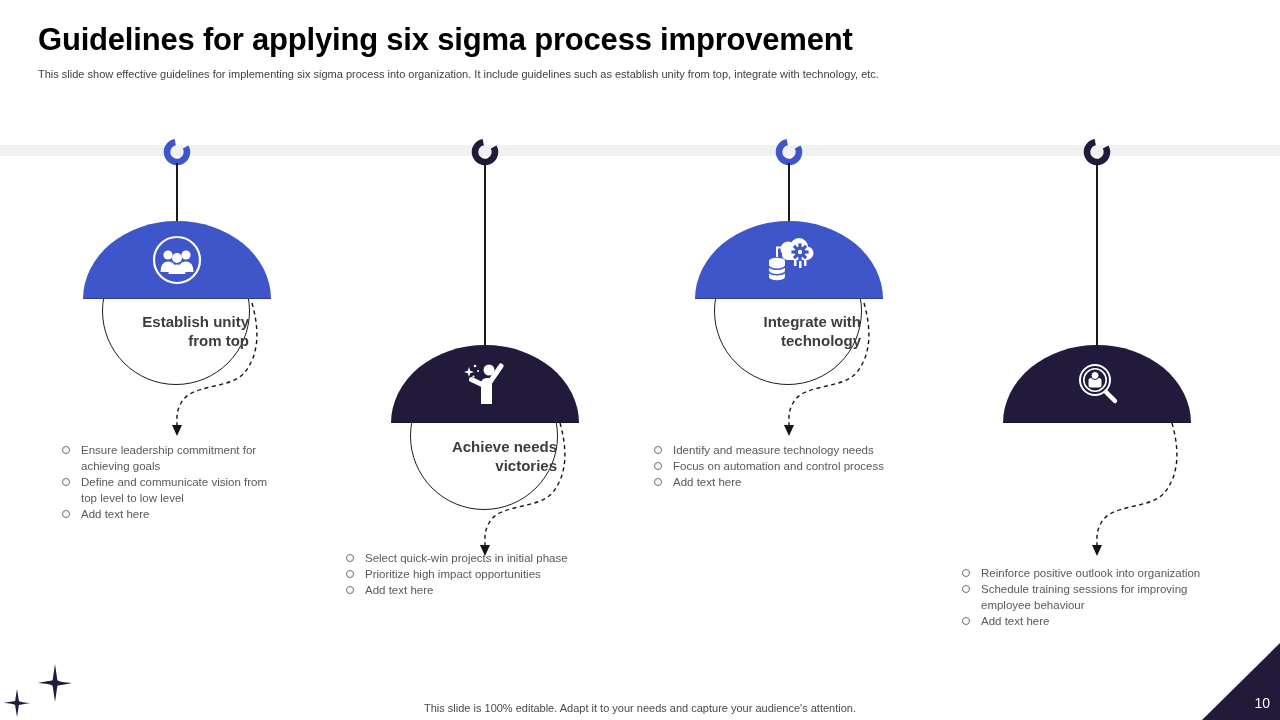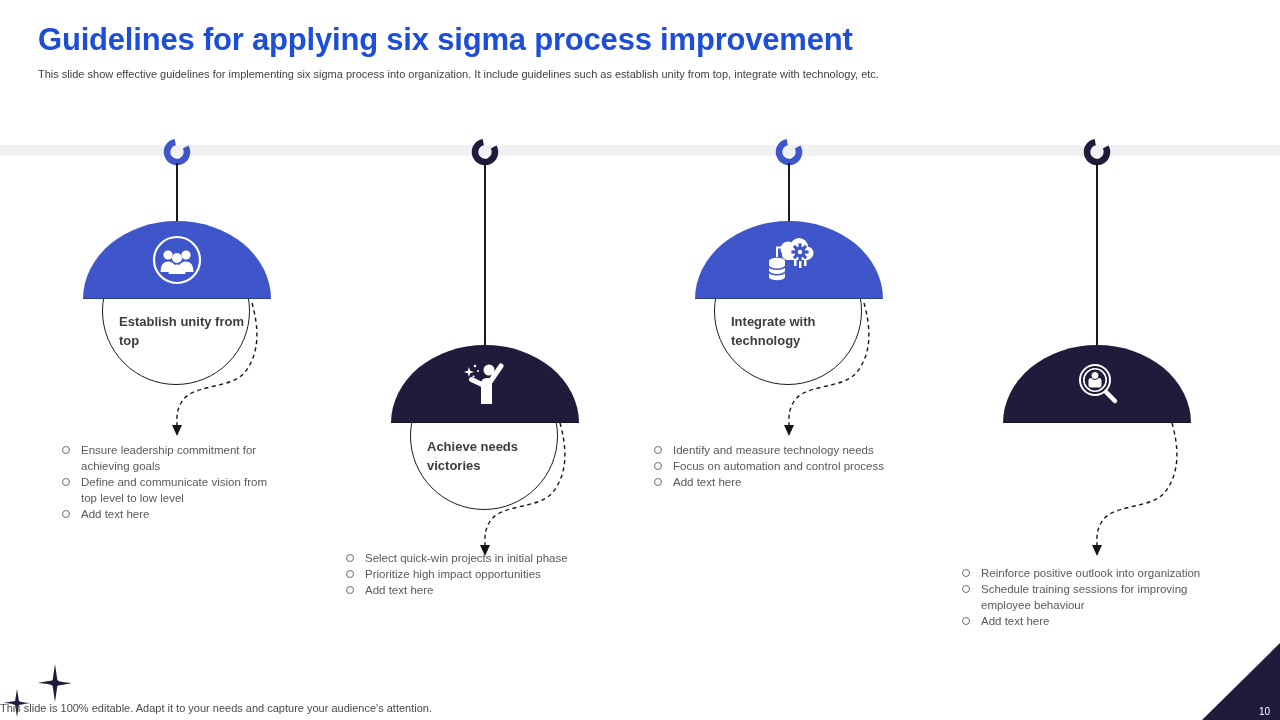--- a/index.html
+++ b/index.html
@@ -1,18 +1,18 @@
 <!DOCTYPE html>
 <html style="--blue: #3e56c9; --navy: #211a3b; --track: #f0f1f3;"><head>
 <meta charset="utf-8">
 <style>
   html,body{margin:0;padding:0;background:#fff;}
   .slide{position:relative;width:1280px;height:720px;background:#fff;overflow:hidden;
          font-family:"Liberation Sans",sans-serif;}
-  .title{position:absolute;left:38px;top:22px;font-size:31px;font-weight:bold;color:#1d4ed8;
+  .title{position:absolute;left:38px;top:22px;font-size:31px;font-weight:bold;color:#000000;
          white-space:nowrap;letter-spacing:-0.2px;}
   .subtitle{position:absolute;left:38px;top:68px;font-size:11px;color:#3f3f3f;white-space:nowrap;}
   .track{position:absolute;left:0;top:145px;width:1280px;height:11px;background:var(--track,#f0f1f3);}
 
   .col{position:absolute;top:0;width:240px;height:620px;}
   .ring{position:absolute;left:105px;top:137px;}
   .c-blue{stroke:var(--blue,#3e56c9);}
   .c-navy{stroke:var(--navy,#211a3b);}
   .bg-blue{background:var(--blue,#3e56c9);}
   .bg-navy{background:var(--navy,#211a3b);}
@@ -22,40 +22,40 @@
   .dome{position:absolute;left:26px;width:188px;height:77px;
         border-radius:50% 50% 0 0 / 100% 100% 0 0;z-index:3;
         border-bottom:1.5px solid rgba(0,0,0,0.28);}
   .high .dome{top:221px;}
   .low  .dome{top:345px;}
   .dome svg{position:absolute;left:50%;top:13px;transform:translateX(-50%);}
   .bubble{position:absolute;left:45px;width:148px;height:148px;border-radius:50%;
           background:#fff;border:1.2px solid #1d1d1d;box-sizing:border-box;z-index:1;}
   .high .bubble{top:237px;}
   .low  .bubble{top:362px;}
-  .bubble-label{position:absolute;left:0;right:0;top:74px;text-align:left;
-          font-size:13px;font-weight:bold;color:#3d3d3d;line-height:19px;margin-left:16px;}
+  .bubble-label{position:absolute;left:0;right:0;top:74px;text-align:right;
+          font-size:15px;font-weight:bold;color:#3d3d3d;line-height:19px;margin-left:16px;}
   .arrow{position:absolute;left:95px;z-index:2;}
   .high .arrow{top:300px;}
   .low  .arrow{top:420px;}
 
   .bullets{position:absolute;font-size:11.5px;line-height:16px;color:#595959;}
   .bullet{display:flex;}
   .marker{flex:none;width:6px;height:6px;border:1.1px solid #6e6e6e;border-radius:50%;
           margin:4px 11px 0 0;}
   .b1{left:62px;top:442px;}  .b1 .btxt{max-width:198px;}
   .b2{left:346px;top:550px;text-align:right;} .b2 .btxt{max-width:262px;}
   .b3{left:654px;top:442px;} .b3 .btxt{max-width:270px;}
   .b4{left:962px;top:565px;} .b4 .btxt{max-width:242px;}
 
-  .footer{position:absolute;left:0;right:0;top:702px;
+  .footer{position:absolute;left:0;right:0;top:702px;text-align:center;
           font-size:11px;color:#4a4a4a;}
   .corner{position:absolute;right:0;bottom:0;width:0;height:0;
           border-left:78px solid transparent;border-bottom:77px solid var(--navy,#211a3b);}
-  .pagenum{position:absolute;right:10px;bottom:3px;color:#fff;font-size:10px;z-index:5;}
+  .pagenum{position:absolute;right:10px;bottom:9px;color:#fff;font-size:14px;z-index:5;}
   .stars{position:absolute;left:0px;top:658px;}
 </style>
 </head>
 <body>
 
 <div class="slide">
 
   <div class="title">Guidelines for applying six sigma process improvement</div>
   <div class="subtitle">This slide show effective guidelines for implementing six sigma process into organization. It include guidelines such as establish unity from top, integrate with technology, etc.</div>
   <div class="track"></div>

